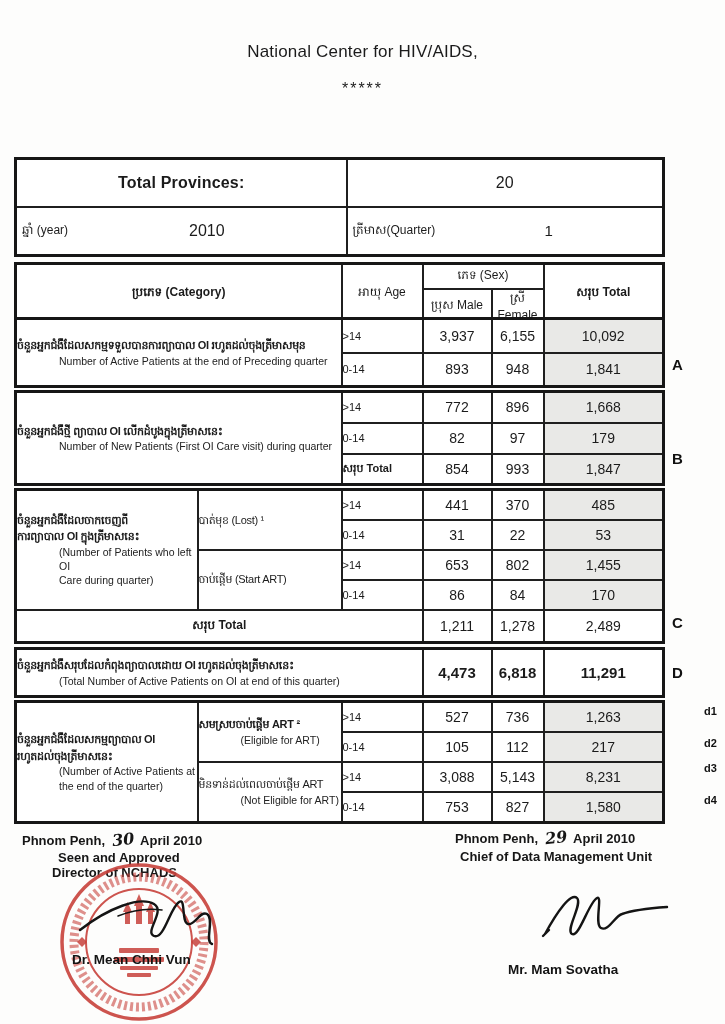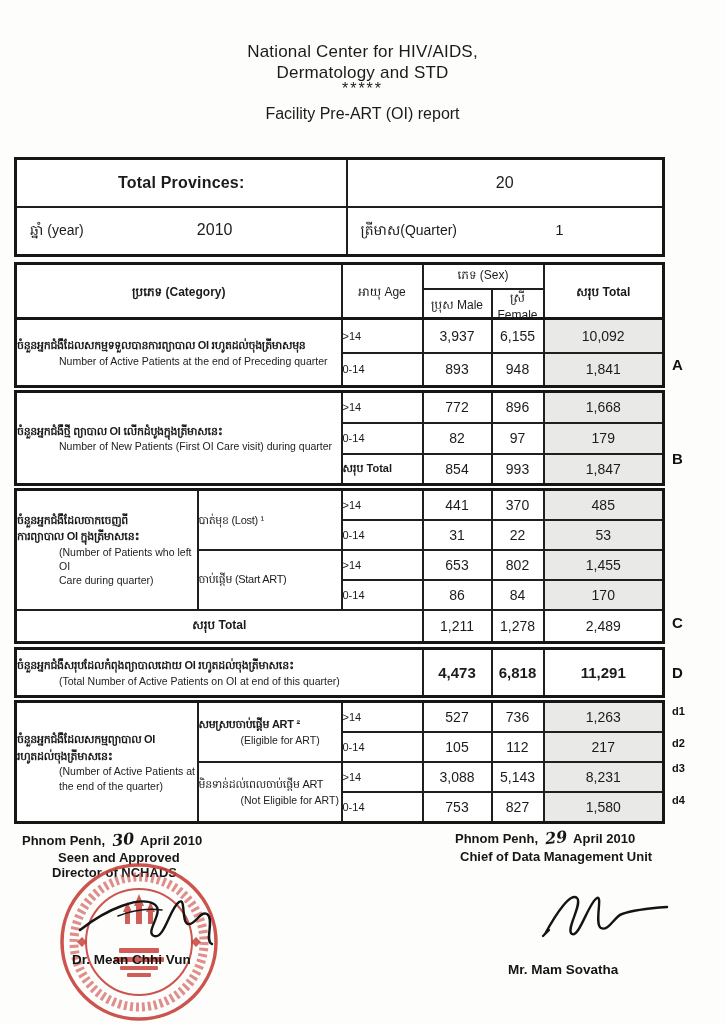--- a/index.html
+++ b/index.html
@@ -15,39 +15,37 @@
   .c-cat{text-align:left;padding:2px 4px 2px 6px;}
   .kh{display:block;font-size:11px;font-weight:bold;letter-spacing:-.3px;white-space:nowrap;line-height:1.5;}
   .en{display:block;font-size:10.5px;color:#222;line-height:1.35;padding-left:42px;}
   .c-age{font-size:11px;}
   .c-num{font-size:14px;text-align:center;}
   .shade{background:#e9e9e7;}
   .b{font-weight:bold;}
   .c-h{text-align:center;font-size:12px;}
   .sum-lab{font-size:16px;text-align:center;font-weight:bold;letter-spacing:.2px;}
   .sum-val{font-size:16px;text-align:center;}
-  .mini{font-size:14px;padding-left:13px;}
+  .mini{font-size:12px;padding-left:5px;}
   .marker{position:absolute;left:672px;font-weight:bold;font-size:15px;color:#111;}
-  .marker.small{font-size:11px;}
+  .marker.small{font-size:11px;margin-left:32px;}
   .foot{font-size:13px;font-weight:bold;color:#161616;}
   .day{display:inline-block;font-family:"DejaVu Serif",serif;font-style:italic;font-size:16px;
        transform:rotate(-6deg);padding:0 3px;}
   .sig{position:absolute;}
   .name{position:absolute;font-size:13.5px;font-weight:bold;color:#141414;z-index:4;}
   svg{display:block;}
 </style>
 </head>
 <body>
 
 <div class="page">
 
   <div class="abs ctr hdr1" style="top:42px;">National Center for HIV/AIDS,</div>
-  <div class="abs ctr hdr1" style="top:63px;">Dermatology and STD</div>
   <div class="abs ctr hdr2" style="top:80px;letter-spacing:2px;">*****</div>
-  <div class="abs ctr hdr2" style="top:105px;">Facility Pre-ART (OI) report</div>
 
   <table class="grid" style="left:14px;top:157px;width:648px;height:100px;">
     <colgroup>
         <col style="width:331px">
         <col style="width:317px">
       </colgroup>
     <tbody>
         <tr style="height:32px;">
       <td class="sum-lab">Total Provinces:</td>
       <td class="sum-val">20</td>

